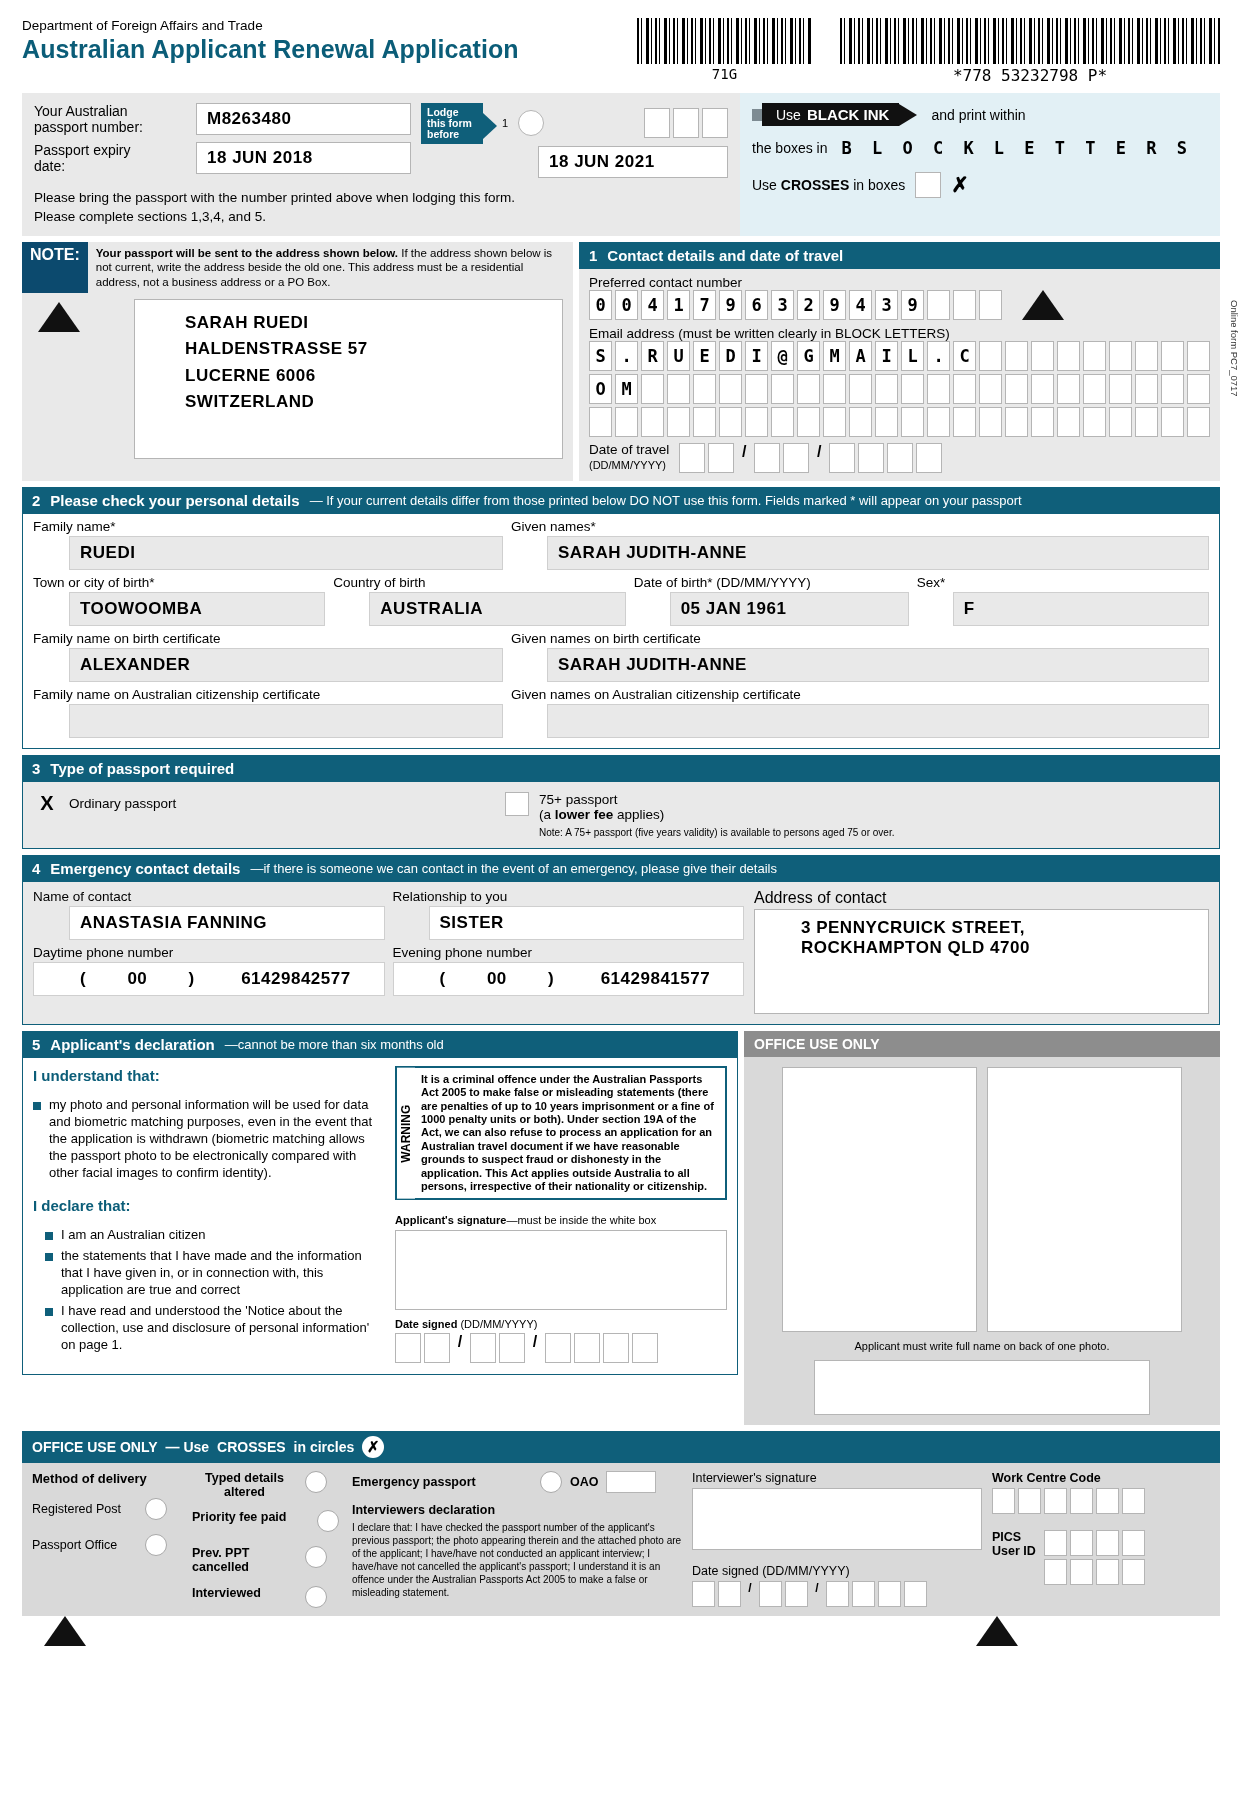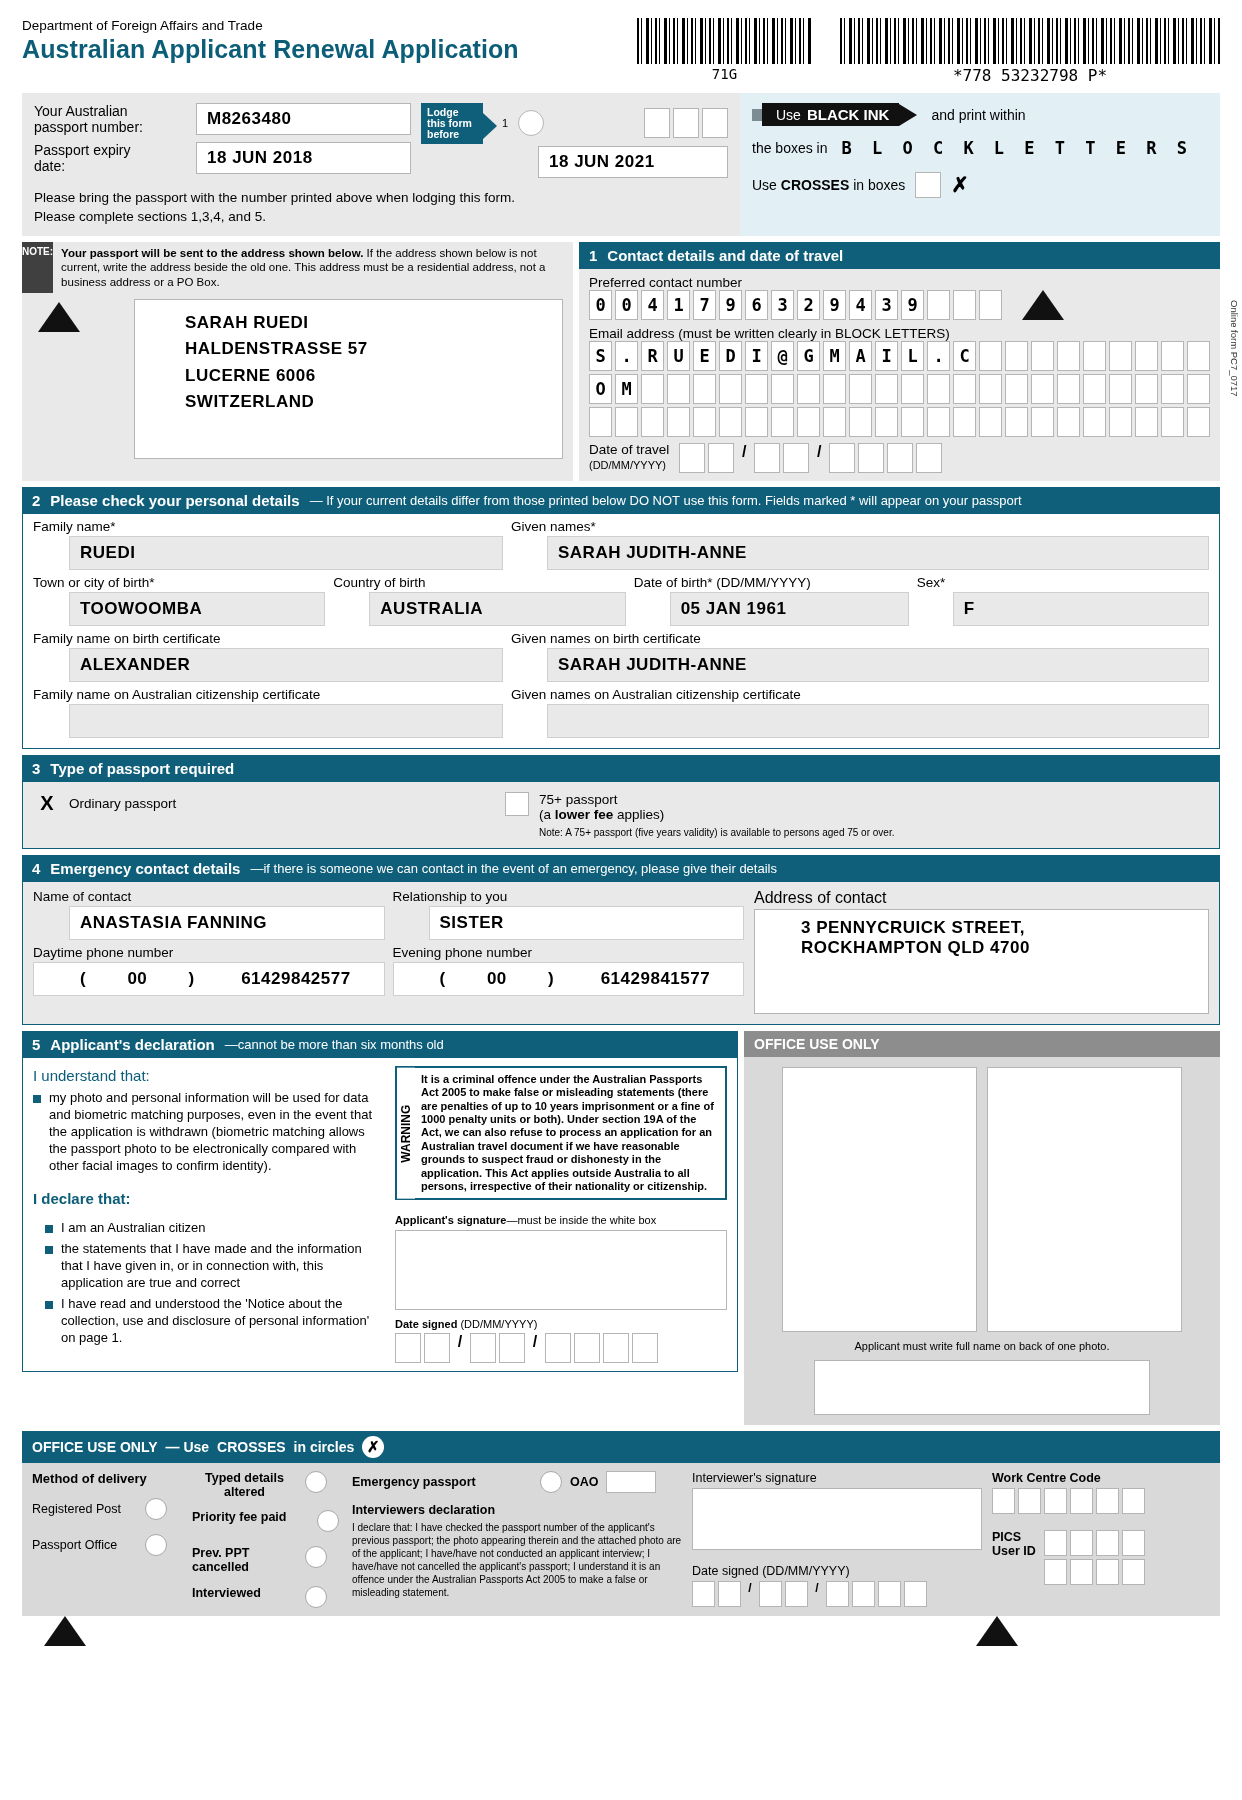--- a/index.html
+++ b/index.html
@@ -52,21 +52,21 @@
   .lodge:after{ content:""; position:absolute; right:-14px; top:10px; border-left:14px solid #0f5f7a; border-top:13px solid transparent; border-bottom:13px solid transparent;}
   .penbar { display:flex; align-items:center; }
   .pen { background:#111; color:#fff; font-weight:bold; font-size:15px; padding:3px 10px 3px 14px; display:flex; align-items:center; }
   .pentip { width:0;height:0; border-left:18px solid #111; border-top:11px solid transparent; border-bottom:11px solid transparent;}
   .blockletters { font-family:"DejaVu Sans Mono",monospace; font-weight:bold; font-size:17px; letter-spacing:5px; }
 
   
   .midrow { display:flex; margin-top:6px; gap:6px; }
   .noteblk { width:716px; background:#e9e9e9; position:relative; }
   .notehdr { display:flex; }
-  .notetag { background:#404040; color:#fff; font-weight:bold; font-size:10px; padding:4px 0; }
+  .notetag { background:#0c4a6e; color:#fff; font-weight:bold; font-size:16px; padding:4px 8px; }
   .notetxt { font-size:11.5px; padding:4px 8px; line-height:1.25; }
   .addr { background:#fff; border:1px solid #b5b5b5; margin:6px 10px 8px 112px; height:160px; padding:10px 14px; }
   .tri { width:0;height:0;border-left:21px solid transparent;border-right:21px solid transparent;border-bottom:30px solid #111; }
   .contact { flex:1; }
   .contact-body { background:#e9e9e9; padding:6px 10px 8px; position:relative; }
 
   
   .sec { margin-top:6px; }
   .grid2 { display:flex; gap:8px; }
   .fld { flex:1; }
@@ -459,21 +459,21 @@
 
   <div style="display:flex; gap:6px; margin-top:6px;">
     <div style="width:716px;">
       <div class="bar">
         <span class="num">5</span>
         <span>Applicant's declaration</span>
         <span class="light" style="font-size:13px;">—cannot be more than six months old</span>
       </div>
       <div class="declleft">
         <div class="bullets">
-          <div style="color:#0b5d78; font-weight:normal; font-size:15px; margin-bottom:5px;">I understand that:</div>
+          <div style="color:#0b5d78; font-weight:bold; font-size:15px; margin-bottom:12px;">I understand that:</div>
           <ul style="margin:0;padding:0">
             <li>my photo and personal information will be used for data and biometric matching purposes, even in the event that the application is withdrawn (biometric matching allows the passport photo to be electronically compared with other facial images to confirm identity).</li>
           </ul>
           <div style="color:#0b5d78; font-weight:bold; font-size:15px; margin:14px 0 5px;">I declare that:</div>
           <ul style="margin:12px;padding:0">
             <li>I am an Australian citizen</li>
             <li>the statements that I have made and the information that I have given in, or in connection with, this application are true and correct</li>
             <li>I have read and understood the 'Notice about the collection, use and disclosure of personal information' on page 1.</li>
           </ul>
         </div>

